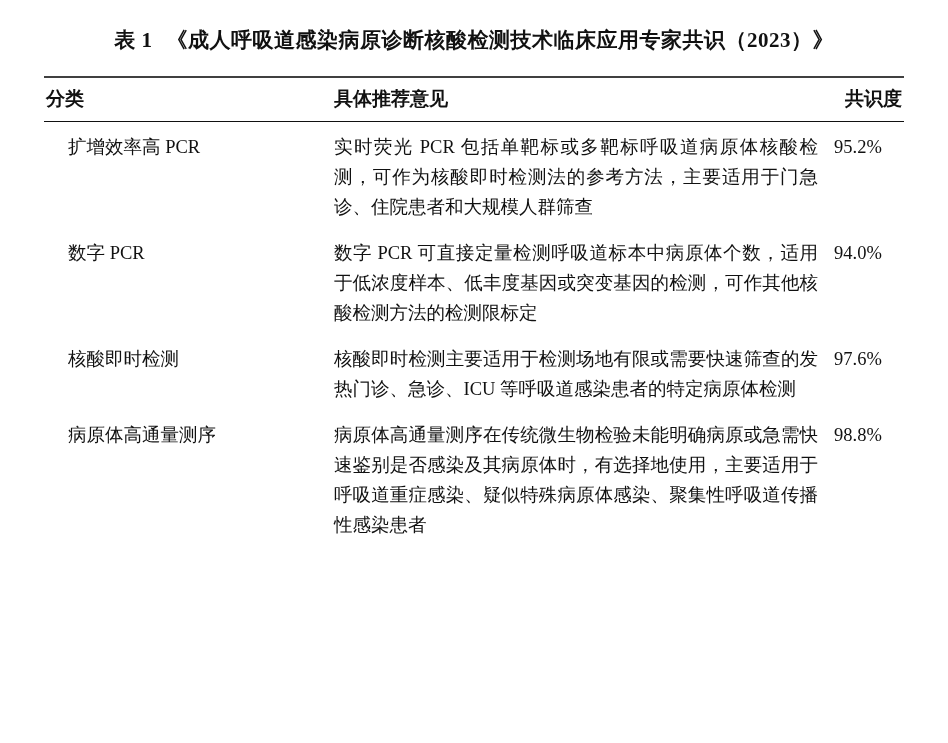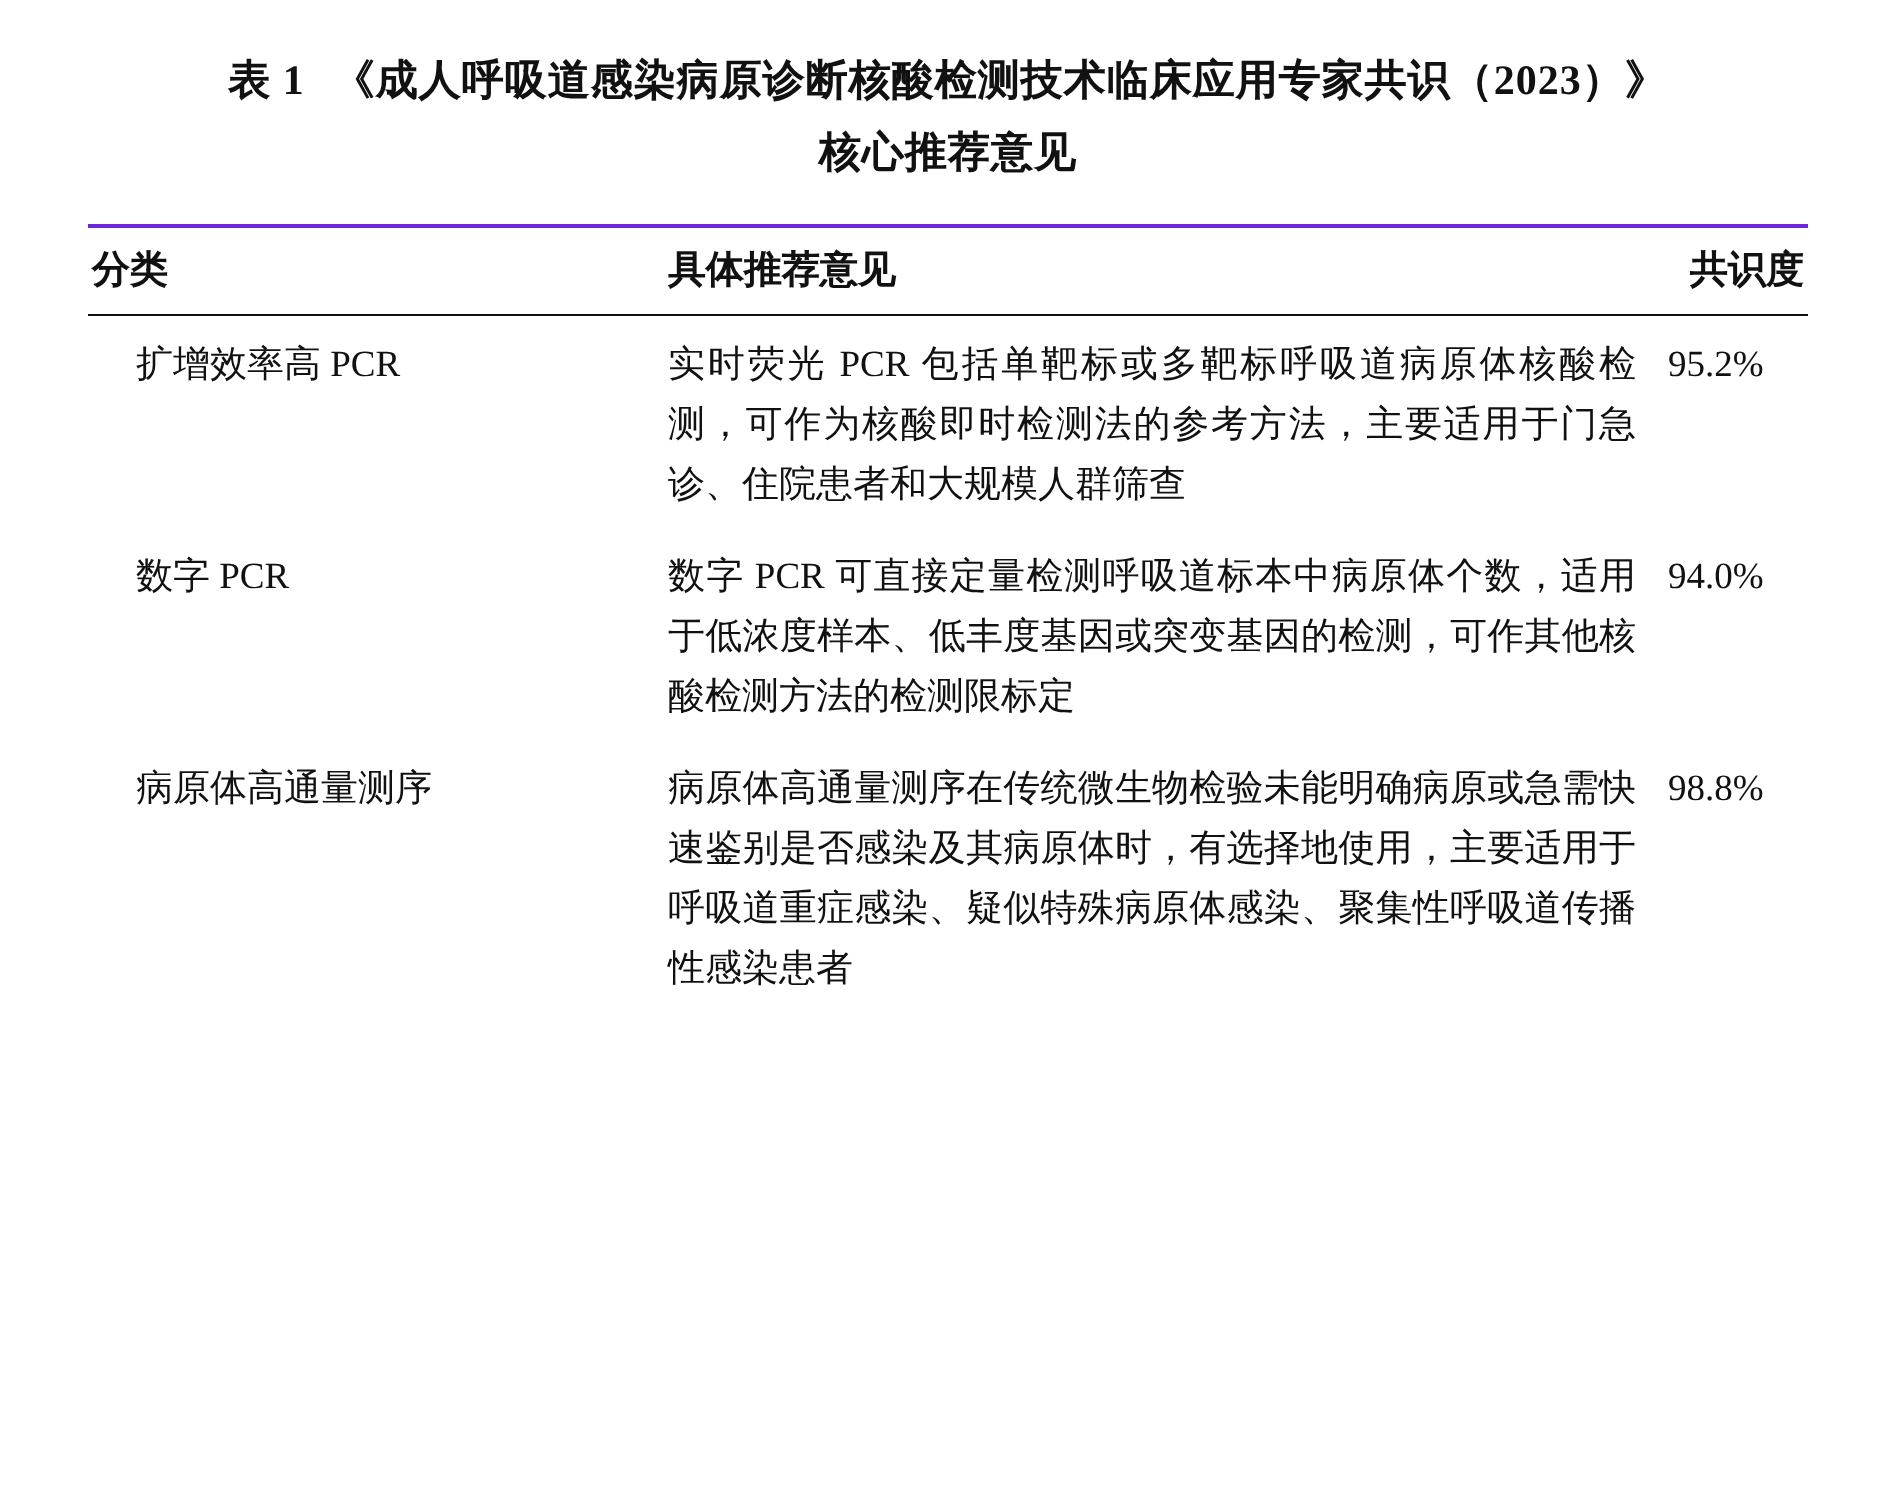--- a/index.html
+++ b/index.html
@@ -42,21 +42,21 @@
   }
   table.consensus col.col-cat { width: 290px; }
   table.consensus col.col-rec { width: 500px; }
   table.consensus col.col-deg { width: 70px; }
 
   thead th {
     font-size: 19px;
     font-weight: 700;
     text-align: left;
     padding: 8px 0 9px 0;
-    border-top: 2px solid #6d28d9;
+    border-top: 2px solid #404040;
     border-bottom: 1.5px solid #111;
     vertical-align: bottom;
   }
   thead th.th-cat { padding-left: 2px; }
   thead th.th-deg { text-align: right; padding-right: 2px; }
 
   tbody td {
     font-size: 18.5px;
     line-height: 30px;
     vertical-align: top;
@@ -92,21 +92,20 @@
 </style>
 </head>
 <body>
 
 <div class="page">
 
   <div class="title-block">
     <div class="title-line">
       <span class="table-label">表 1</span><span>《成人呼吸道感染病原诊断核酸检测技术临床应用专家共识（2023）》</span>
     </div>
-    <div class="title-line">核心推荐意见</div>
   </div>
 
   <table class="consensus">
     <colgroup>
       <col class="col-cat">
       <col class="col-rec">
       <col class="col-deg">
     </colgroup>
     <thead>
       <tr>
@@ -124,20 +123,25 @@
         <td class="cell-deg">95.2%</td>
       </tr>
 
 
       <tr class="data-row">
         <td class="cell-cat">数字 PCR</td>
         <td class="cell-rec">数字 PCR 可直接定量检测呼吸道标本中病原体个数，适用于低浓度样本、低丰度基因或突变基因的检测，可作其他核酸检测方法的检测限标定</td>
         <td class="cell-deg">94.0%</td>
       </tr>
 
+      <tr class="data-row">
+        <td class="cell-cat">核酸即时检测</td>
+        <td class="cell-rec">核酸即时检测主要适用于检测场地有限或需要快速筛查的发热门诊、急诊、ICU 等呼吸道感染患者的特定病原体检测</td>
+        <td class="cell-deg">97.6%</td>
+      </tr>
 
       <tr class="data-row">
         <td class="cell-cat">病原体高通量测序</td>
         <td class="cell-rec">病原体高通量测序在传统微生物检验未能明确病原或急需快速鉴别是否感染及其病原体时，有选择地使用，主要适用于呼吸道重症感染、疑似特殊病原体感染、聚集性呼吸道传播性感染患者</td>
         <td class="cell-deg">98.8%</td>
       </tr>
 
     </tbody>
   </table>
 

